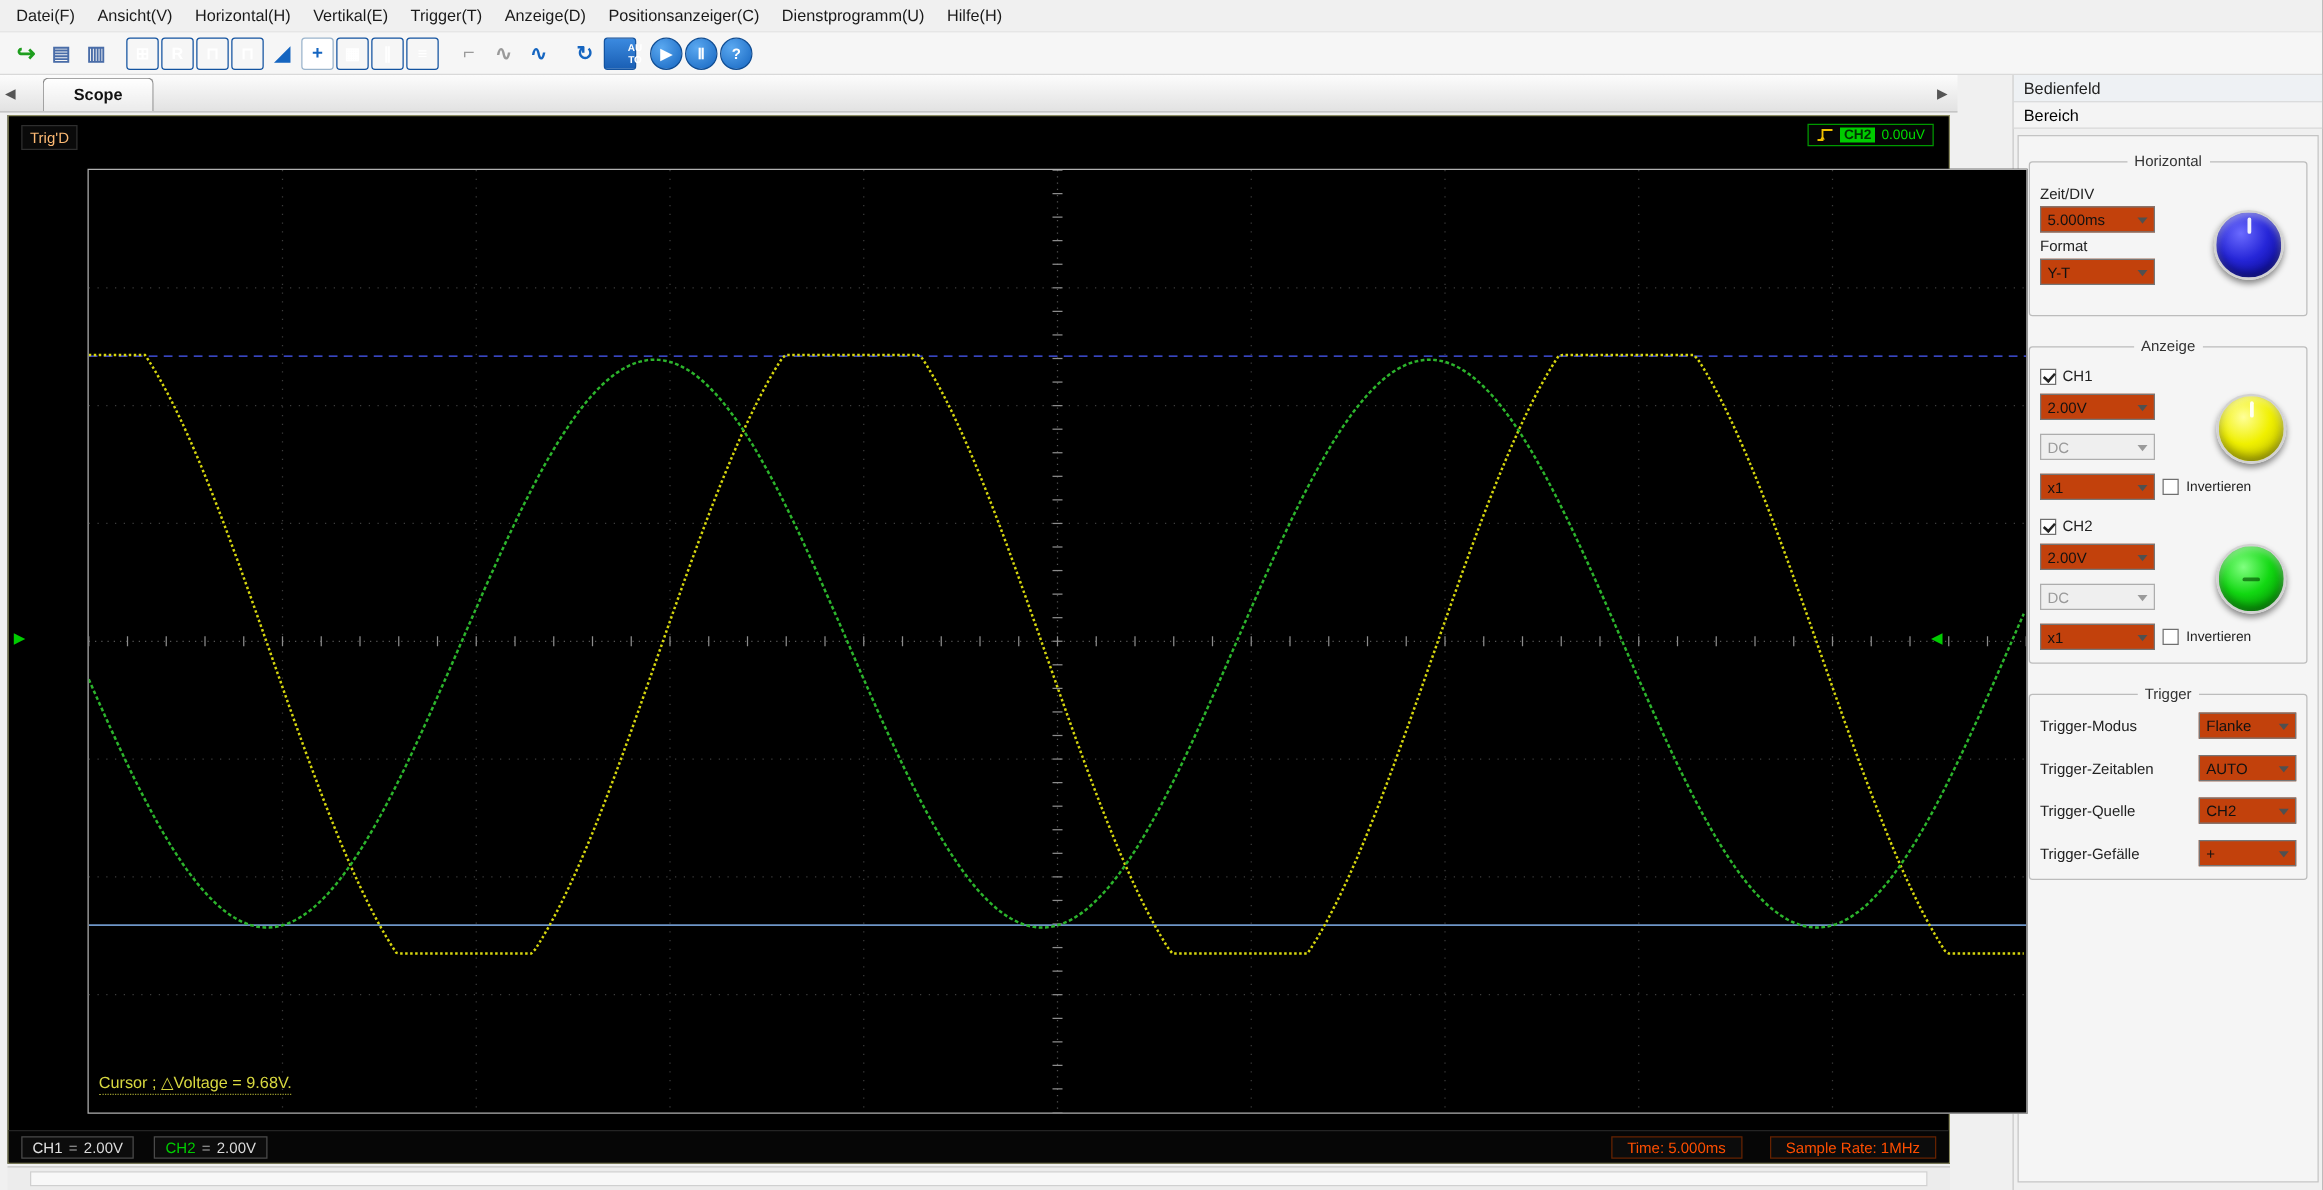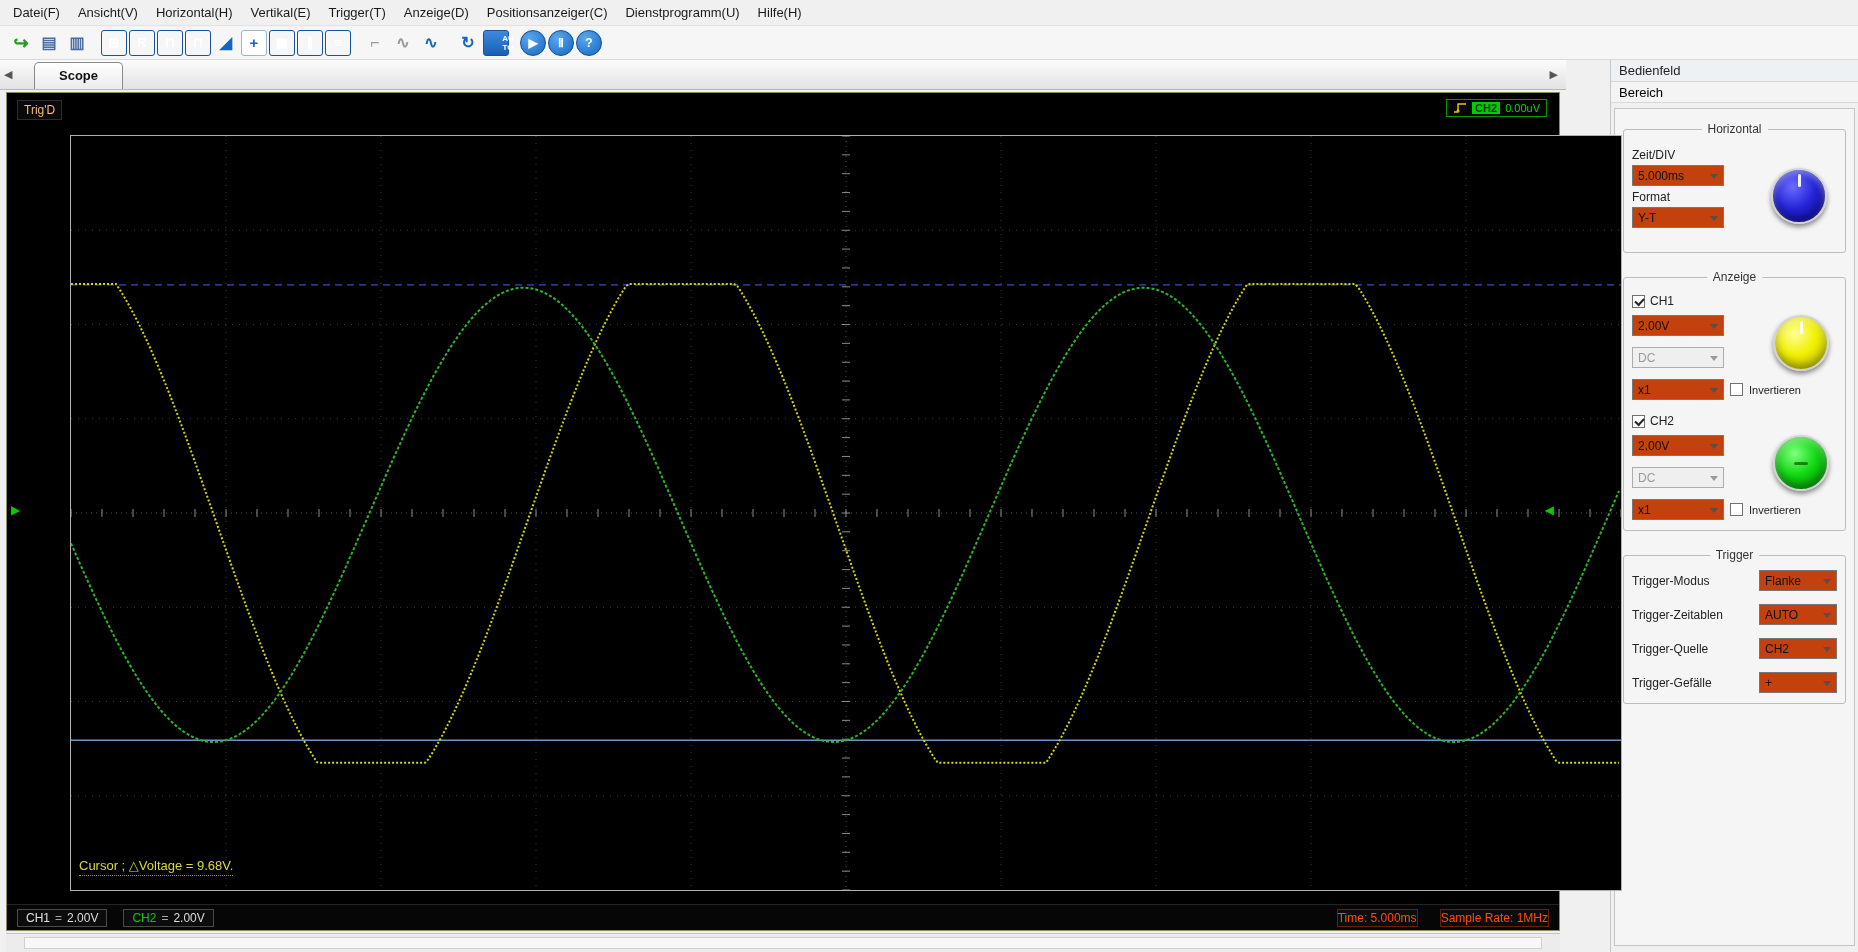--- a/index.html
+++ b/index.html
@@ -46,21 +46,21 @@
   .gmarker { position:absolute; color:#00cc00; font-size:12px; line-height:12px; cursor:default; }
   .gmarker.left { left:4px; top:411px; }
   .gmarker.right { right:5px; top:411px; }
   .scope-footer { position:absolute; left:0; right:0; bottom:0; height:26px; background:#060606; border-top:1px solid #242424; display:flex; align-items:center; padding:0 10px; gap:16px; font-size:12px; }
   .f-ch { display:flex; align-items:center; gap:5px; border:1px solid #4a4a4a; padding:1px 8px; background:#0c0c0c; }
   .f-ch .name1 { color:#e0e0e0; }
   .f-ch .name2 { color:#00cc00; }
   .f-ch .coup { color:#a8a8a8; }
   .f-ch .val { color:#dcdcdc; }
   .f-right { margin-left:auto; display:flex; gap:22px; }
-  .f-stat { color:#ff4e00; border:1px solid #662200; background:#0c0c0c; padding:1px 0; }
+  .f-stat { color:#ff4e00; border:1px solid #662200; background:#0c0c0c; padding:1px 12px; }
 
   
   .bottom-strip { flex:1; background:#ececec; border-top:1px solid #c4c4c4; margin:2px 6px 0 6px; }
   .hscroll { margin:3px 18px; height:12px; background:#f8f8f8; border:1px solid #d0d0d0; }
 
   
   .right-panel { width:254px; border-left:1px solid #c8c8c8; display:flex; flex-direction:column; background:#f0f0f0;margin-left:44px; }
   .panel-header { height:22px; background:#eef1f4; border-bottom:1px solid #d5d5d5; font-size:13px; color:#222; display:flex; align-items:center; padding-left:8px; }
   .panel-section { height:21px; background:#f4f4f4; border-bottom:1px solid #d8d8d8; font-size:13px; color:#000000; display:flex; align-items:center; padding-left:8px; }
   .panel-body { flex:1; margin:5px 3px 6px 3px; border:1px solid #c4c4c4; background:#f5f5f5; padding:20px 8px 8px; overflow:hidden; }

